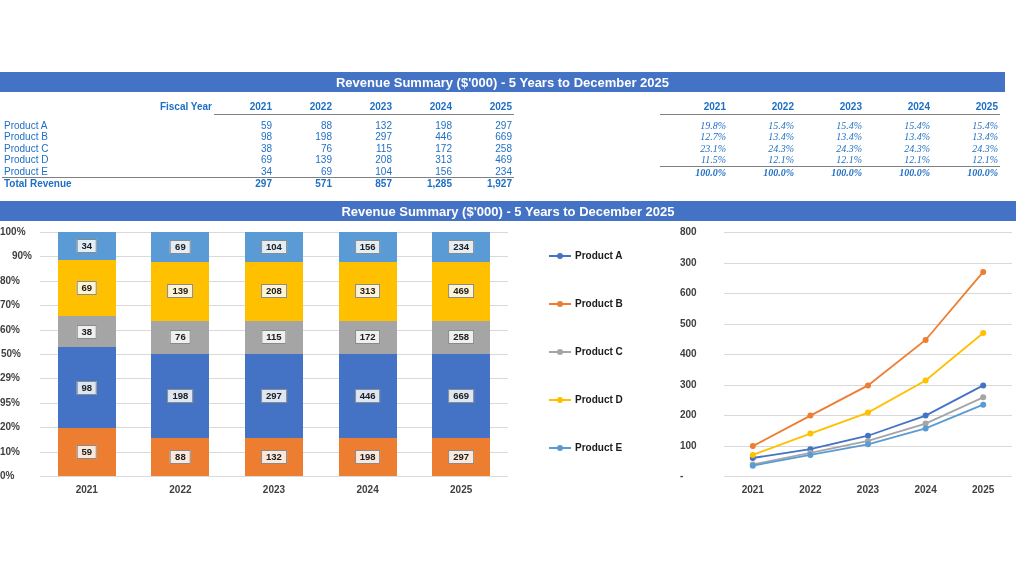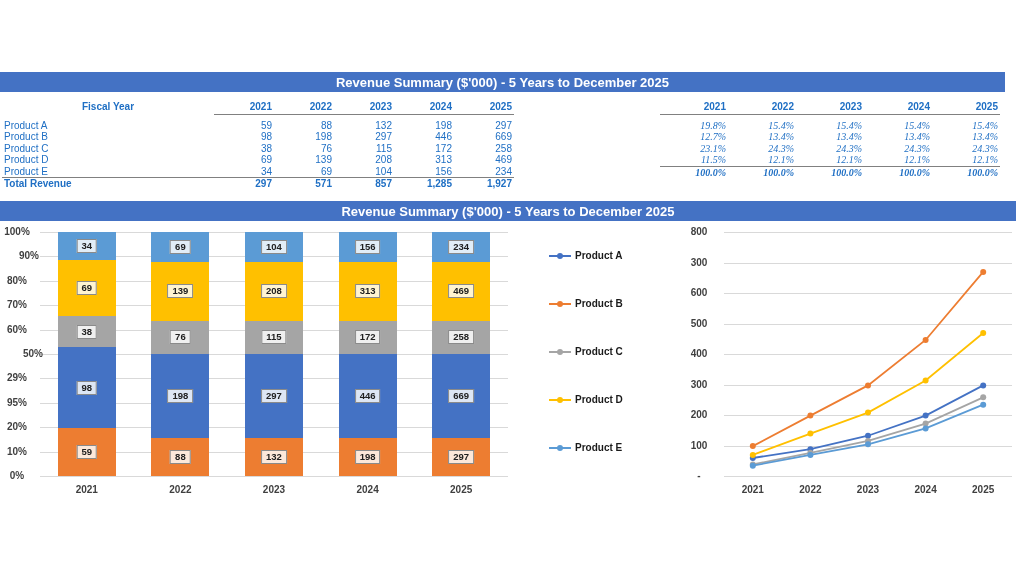--- a/index.html
+++ b/index.html
@@ -12,39 +12,39 @@
           display:flex;align-items:center;justify-content:center;}
   #banner-top{left:0;top:72px;width:1005px;height:20px;}
   #banner-mid{left:0;top:201px;width:1016px;height:20px;}
 
   
   .tbl{position:absolute;font-size:10px;color:#1f6fc4;border-collapse:collapse;}
   .tbl td{padding:0 2px;height:11.5px;line-height:11.5px;white-space:nowrap;}
   .rowlabel{text-align:left;color:#1f6fc4;}
   .num{text-align:right;}
   .hdr td{font-weight:bold;text-align:right;border-bottom:1.3px solid #808080;padding-bottom:1px;}
-  .hdr td.rowlabel{text-align:center;border-bottom:none;margin-top:48px;}
+  .hdr td.rowlabel{text-align:right;border-bottom:none;margin-top:48px;}
   .totrow td{font-weight:bold;border-top:1.3px solid #808080;}
   .spacer td{height:5px;line-height:5px;}
   .pct td{font-style:italic;font-family:Liberation Serif, serif;}
 
   #tbl-left{left:2px;top:101px;width:512px;}
   #tbl-left col.lbl{width:212px;}
   #tbl-left col.yr{width:60px;}
 
   #tbl-right{left:660px;top:101px;width:340px;}
   #tbl-right col.yr{width:68px;}
 
   
   .chart{position:absolute;}
   #bar-chart{left:0px;top:228px;width:518px;height:278px;}
   #line-chart{left:534px;top:228px;width:490px;height:278px;}
 
   .axis-label{position:absolute;font-size:10px;font-weight:bold;color:#3f3f3f;
-              text-align:center;white-space:nowrap;}
+              text-align:left;white-space:nowrap;}
   .xlabel{position:absolute;font-size:10px;font-weight:bold;color:#3f3f3f;
           text-align:center;white-space:nowrap;}
   .gridline{position:absolute;height:1px;background:#d9d9d9;}
   .bar-col{position:absolute;bottom:0;}
   .seg{position:absolute;width:100%;left:0;}
   .seg-lbl{position:absolute;left:50%;transform:translate(-50%,-50%);
            font-size:9.5px;font-weight:bold;color:#202020;
            border:1px solid #8a8a8a;padding:1px 4px;white-space:nowrap;
            line-height:10px;}
 
@@ -197,21 +197,21 @@
     <div class="axis-label" style="left: 0px; width: 34px; top: 242px;">0%</div>
     <div class="gridline" style="left: 40px; top: 223.6px; width: 468px;"></div>
     <div class="axis-label" style="left: 0px; width: 34px; top: 217.6px;">10%</div>
     <div class="gridline" style="left: 40px; top: 199.2px; width: 468px;"></div>
     <div class="axis-label" style="left: 0px; width: 34px; top: 193.2px;">20%</div>
     <div class="gridline" style="left: 40px; top: 174.8px; width: 468px;"></div>
     <div class="axis-label" style="left: 0px; width: 34px; top: 168.8px;">95%</div>
     <div class="gridline" style="left: 40px; top: 150.4px; width: 468px;"></div>
     <div class="axis-label" style="left: 0px; width: 34px; top: 144.4px;">29%</div>
     <div class="gridline" style="left: 40px; top: 126px; width: 468px;"></div>
-    <div class="axis-label" style="left: 16px; width: 34px; top: 120px;">50%</div>
+    <div class="axis-label" style="left: 1px; width: 34px; top: 120px;">50%</div>
     <div class="gridline" style="left: 40px; top: 101.6px; width: 468px;"></div>
     <div class="axis-label" style="left: 0px; width: 34px; top: 95.6px;">60%</div>
     <div class="gridline" style="left: 40px; top: 77.2px; width: 468px;"></div>
     <div class="axis-label" style="left: 0px; width: 34px; top: 71.2px;">70%</div>
     <div class="gridline" style="left: 40px; top: 52.8px; width: 468px;"></div>
     <div class="axis-label" style="left: 0px; width: 34px; top: 46.8px;">80%</div>
     <div class="gridline" style="left: 40px; top: 28.4px; width: 468px;"></div>
     <div class="axis-label" style="left: 12px; width: 34px; top: 22.4px;">90%</div>
     <div class="gridline" style="left: 40px; top: 4px; width: 468px;"></div>
     <div class="axis-label" style="left: 0px; width: 34px; top: -2px;">100%</div>

